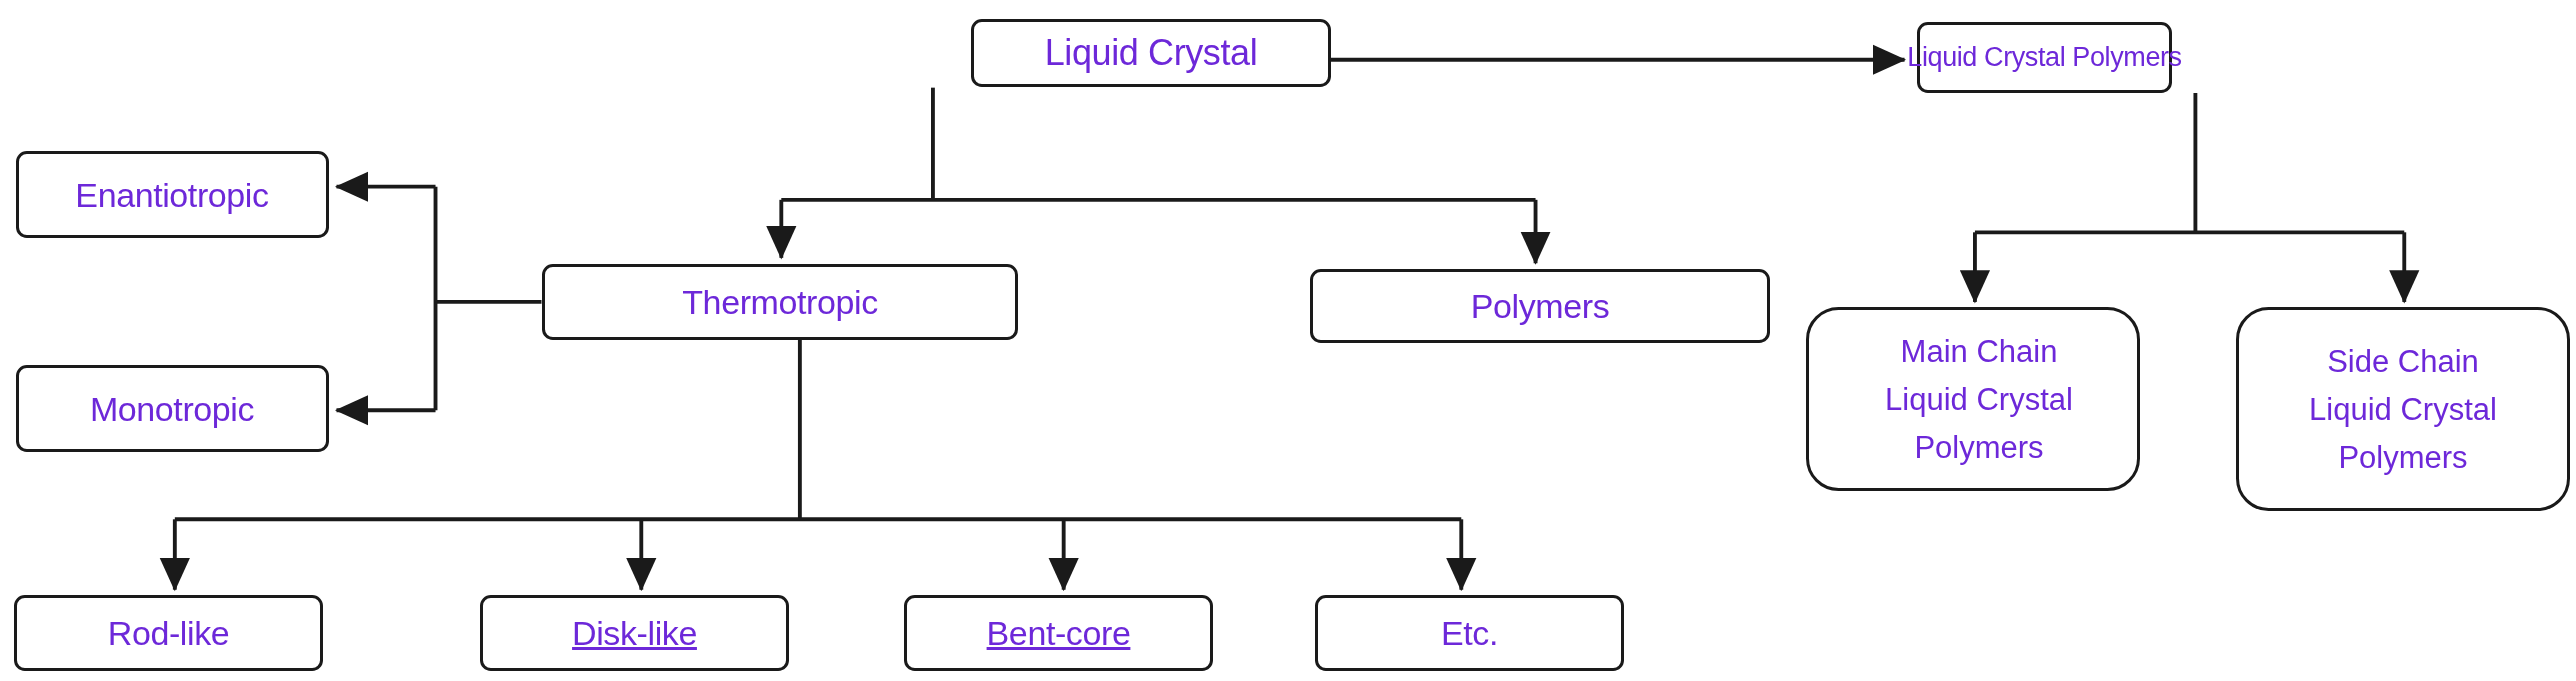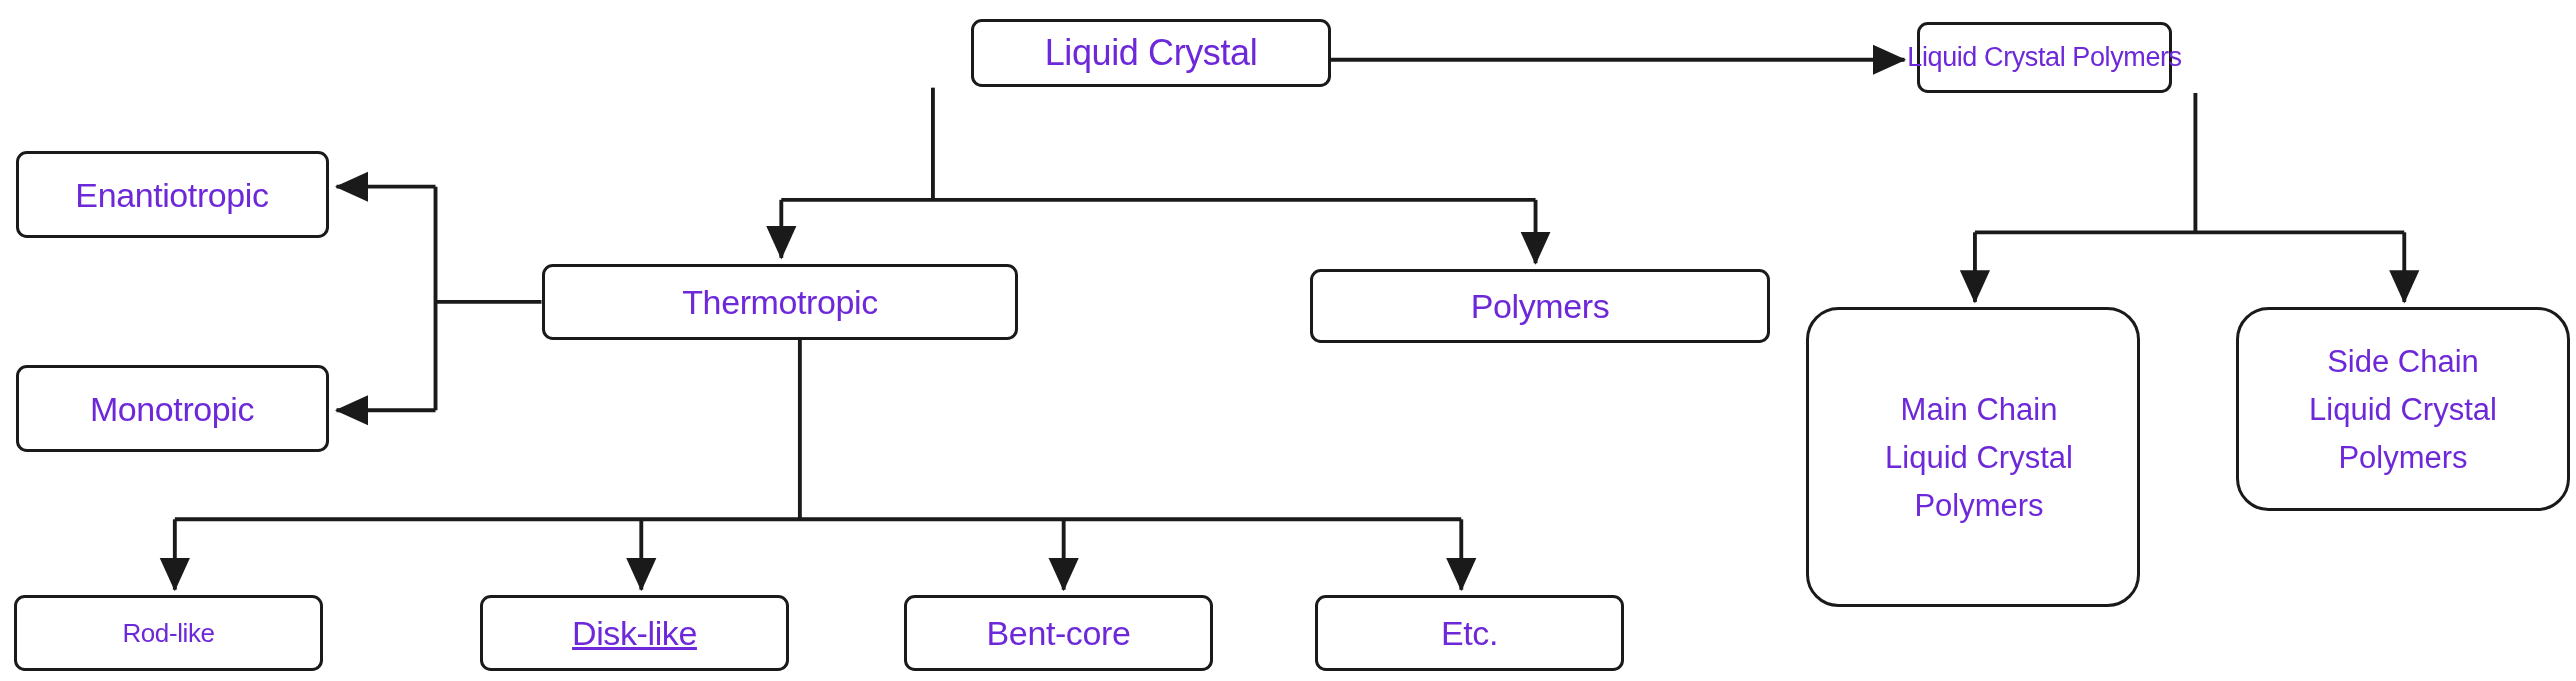--- a/index.html
+++ b/index.html
@@ -96,33 +96,33 @@
       </div>
       <div class="node" style="left: 15.5px; top: 365px; width: 313px; height: 87px; font-size: 34px; border-color: rgb(26, 26, 26); background: rgb(255, 255, 255);">
         <span class="node-line">Monotropic</span>
       </div>
       <div class="node" style="left: 542px; top: 264px; width: 476px; height: 76px; font-size: 34px; border-color: rgb(26, 26, 26); background: rgb(255, 255, 255);">
         <span class="node-line">Thermotropic</span>
       </div>
       <div class="node" style="left: 1310px; top: 269px; width: 460px; height: 74px; font-size: 34px; border-color: rgb(26, 26, 26); background: rgb(255, 255, 255);">
         <span class="node-line">Polymers</span>
       </div>
-      <div class="node" style="left: 14px; top: 595px; width: 309px; height: 76px; font-size: 26px; border-color: rgb(26, 26, 26); background: rgb(255, 255, 255);">
+      <div class="node" style="left: 14px; top: 595px; width: 309px; height: 76px; font-size: 34px; border-color: rgb(26, 26, 26); background: rgb(255, 255, 255);">
         <span class="node-line">Rod-like</span>
       </div>
       <div class="node" style="left: 480px; top: 595px; width: 309px; height: 76px; font-size: 34px; border-color: rgb(26, 26, 26); background: rgb(255, 255, 255); text-decoration: underline;">
         <span class="node-line">Disk-like</span>
       </div>
-      <div class="node" style="left: 904px; top: 595px; width: 309px; height: 76px; font-size: 34px; border-color: rgb(26, 26, 26); background: rgb(255, 255, 255);">
+      <div class="node" style="left: 904px; top: 595px; width: 309px; height: 76px; font-size: 34px; border-color: rgb(26, 26, 26); background: rgb(255, 255, 255); text-decoration: underline;">
         <span class="node-line">Bent-core</span>
       </div>
       <div class="node" style="left: 1315px; top: 595px; width: 309px; height: 76px; font-size: 34px; border-color: rgb(26, 26, 26); background: rgb(255, 255, 255);">
         <span class="node-line">Etc.</span>
       </div>
-      <div class="node tall" style="left: 1806px; top: 307px; width: 334px; height: 300px; font-size: 31px; border-color: rgb(26, 26, 26); background: rgb(255, 255, 255); padding-left: 12px;">
+      <div class="node tall" style="left: 1806px; top: 307px; width: 334px; height: 184px; font-size: 31px; border-color: rgb(26, 26, 26); background: rgb(255, 255, 255); padding-left: 12px;">
         <span class="node-line">Main Chain</span>
         <span class="node-line">Liquid Crystal</span>
         <span class="node-line">Polymers</span>
       </div>
       <div class="node tall" style="left: 2236px; top: 307px; width: 334px; height: 204px; font-size: 31px; border-color: rgb(26, 26, 26); background: rgb(255, 255, 255);">
         <span class="node-line">Side Chain</span>
         <span class="node-line">Liquid Crystal</span>
         <span class="node-line">Polymers</span>
       </div>
     </div>

